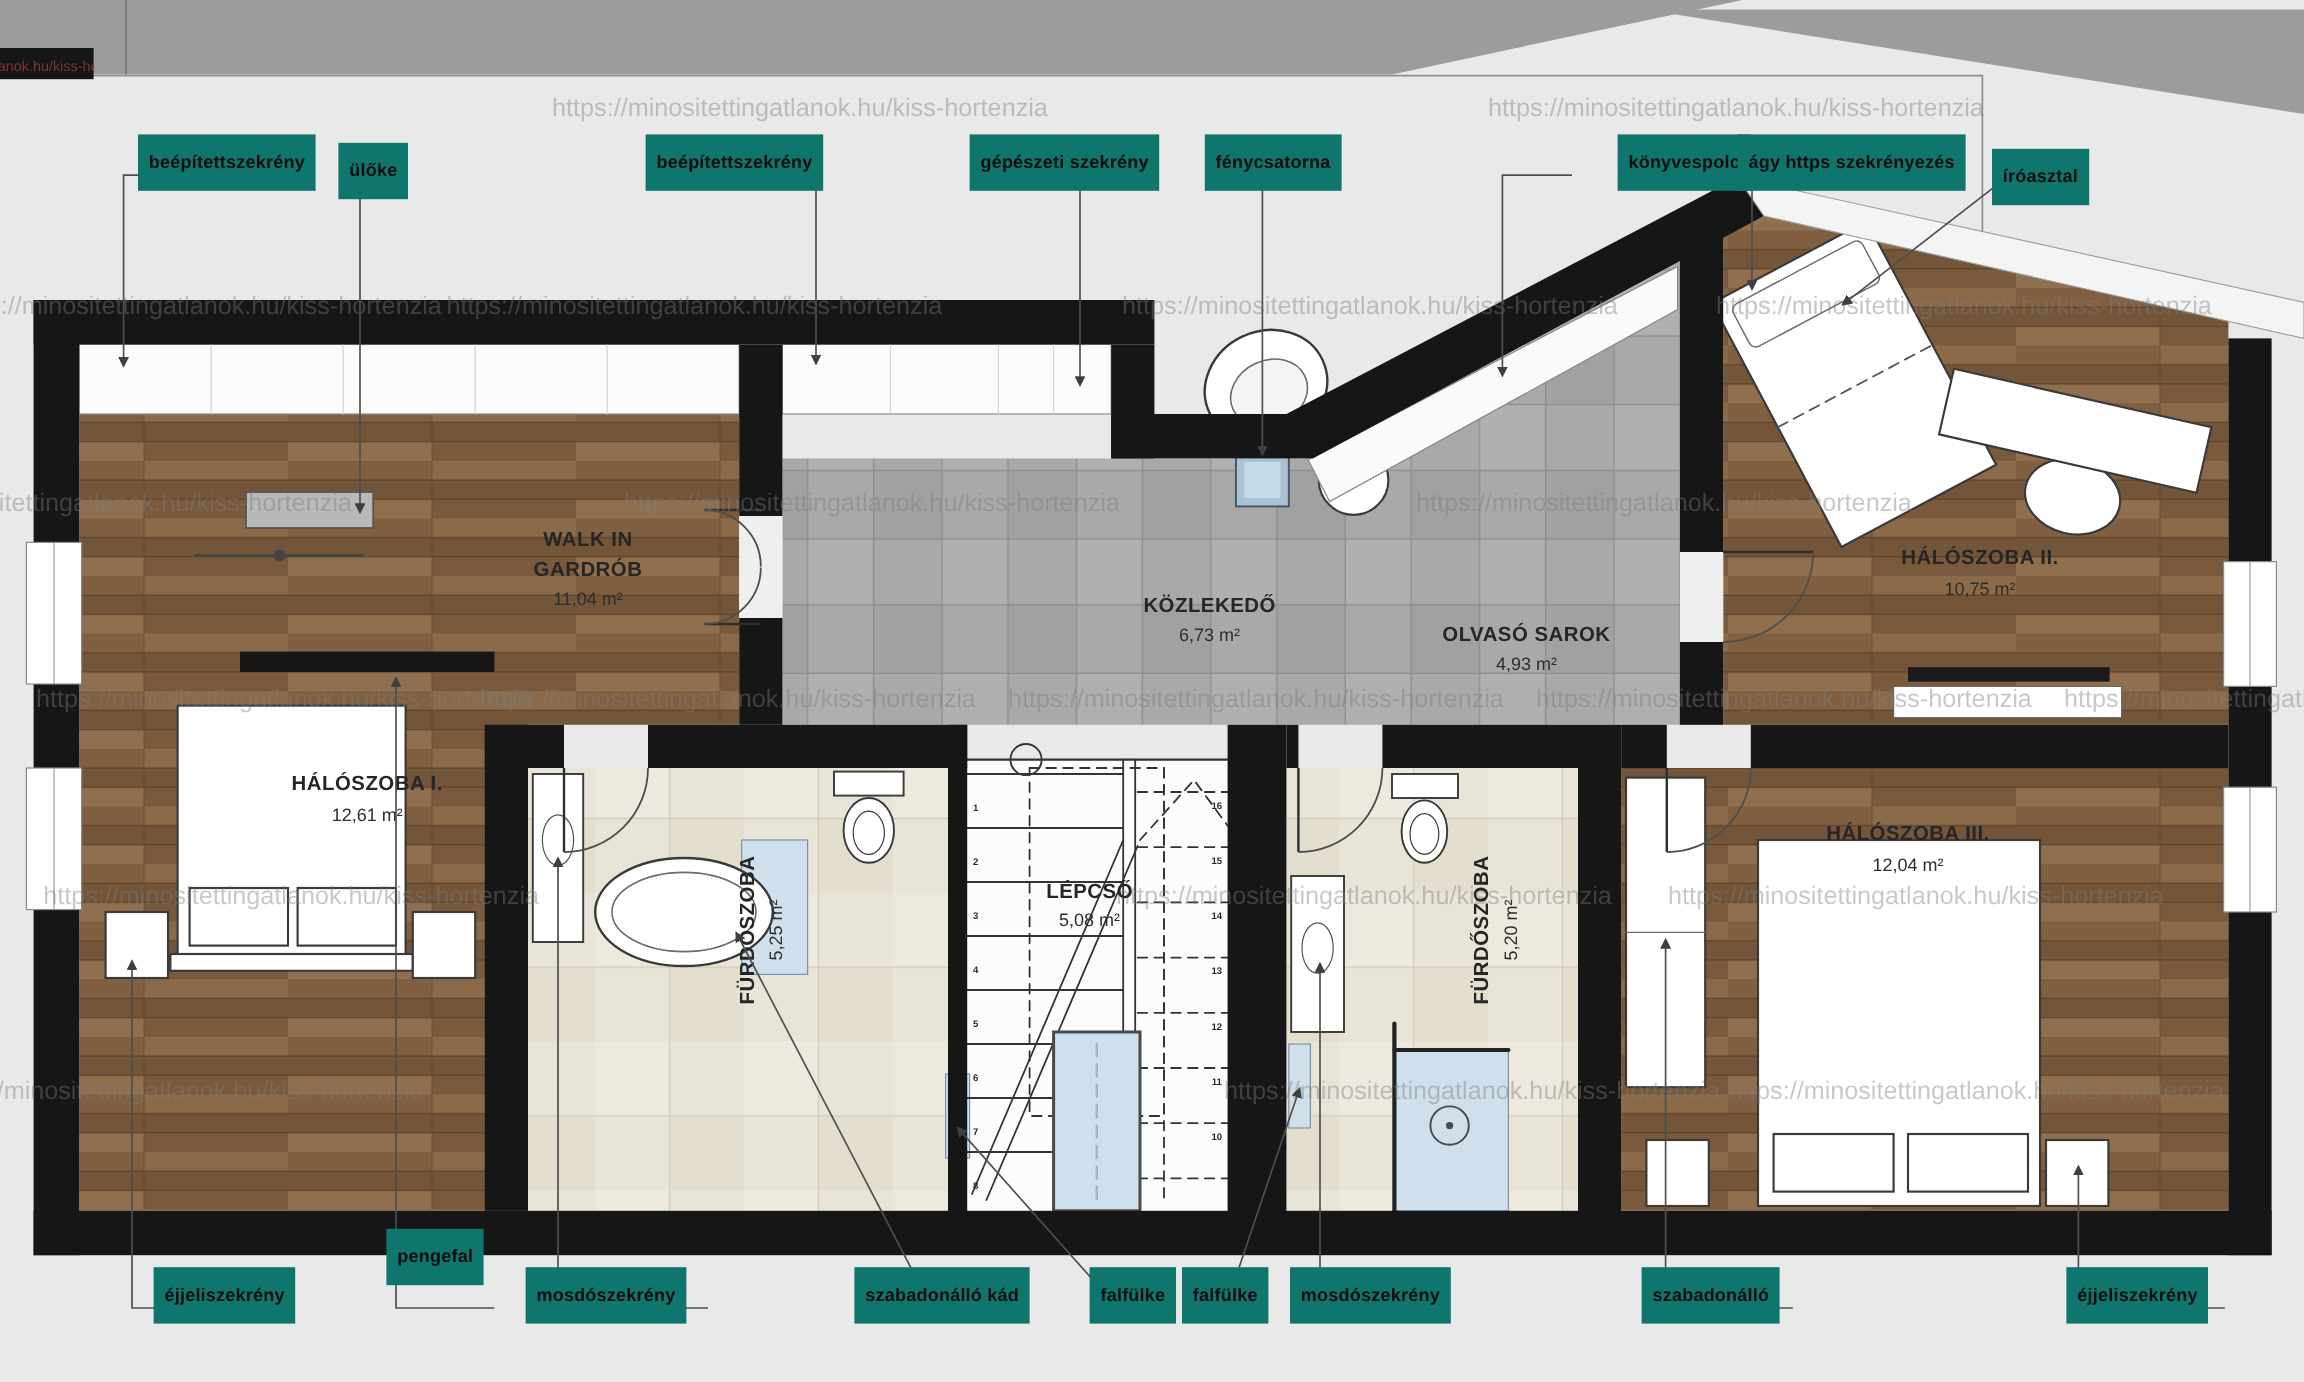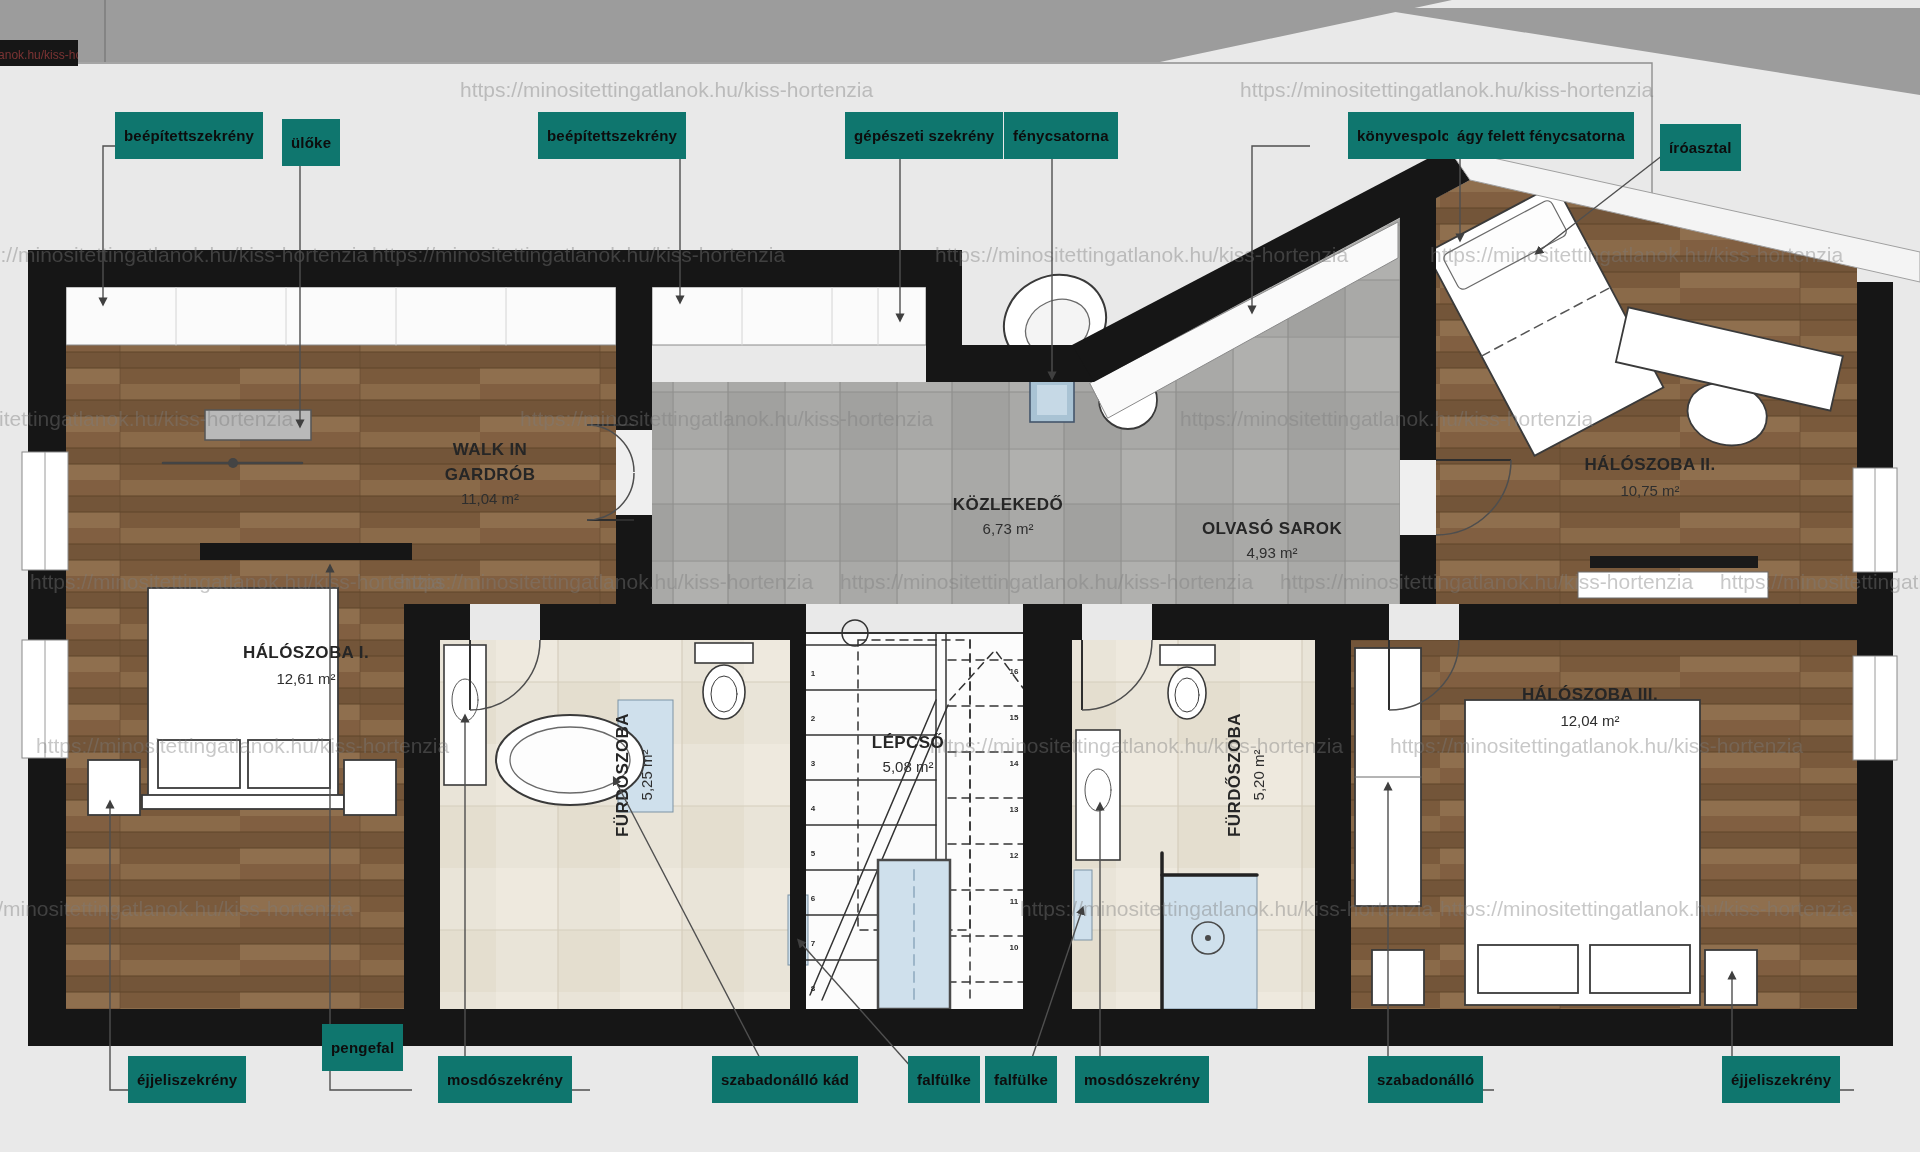--- a/index.html
+++ b/index.html
@@ -332,24 +332,24 @@
     <path d="M1082,910 L1032,1058" marker-start="url(#arr)"></path>
     <path d="M1100,806 V1058" marker-start="url(#arr)"></path>
     <path d="M1388,786 V1090 H1494" marker-start="url(#arr)"></path>
     <path d="M1732,975 V1090 H1854" marker-start="url(#arr)"></path>
   </g>
 </svg>
 
 <div class="co" style="left:115px;top:112px">beépítettszekrény</div>
 <div class="co" style="left:282px;top:119px">ülőke</div>
 <div class="co" style="left:538px;top:112px">beépítettszekrény</div>
-<div class="co" style="left:845px;top:112px">gépészeti szekrény</div>
+<div class="co" style="left:808px;top:112px">gépészeti szekrény</div>
 <div class="co" style="left:1004px;top:112px">fénycsatorna</div>
 <div class="co" style="left:1348px;top:112px">könyvespolc</div>
-<div class="co" style="left:1448px;top:112px">ágy felett fénycsatorna</div>
+<div class="co" style="left:1448px;top:112px">ágy https szekrényezés</div>
 <div class="co" style="left:1660px;top:124px">íróasztal</div>
 
 <div class="co" style="left:128px;top:1056px">éjjeliszekrény</div>
 <div class="co" style="left:322px;top:1024px">pengefal</div>
 <div class="co" style="left:438px;top:1056px">mosdószekrény</div>
 <div class="co" style="left:712px;top:1056px">szabadonálló kád</div>
 <div class="co" style="left:908px;top:1056px">falfülke</div>
 <div class="co" style="left:985px;top:1056px">falfülke</div>
 <div class="co" style="left:1075px;top:1056px">mosdószekrény</div>
 <div class="co" style="left:1368px;top:1056px">szabadonálló</div>

